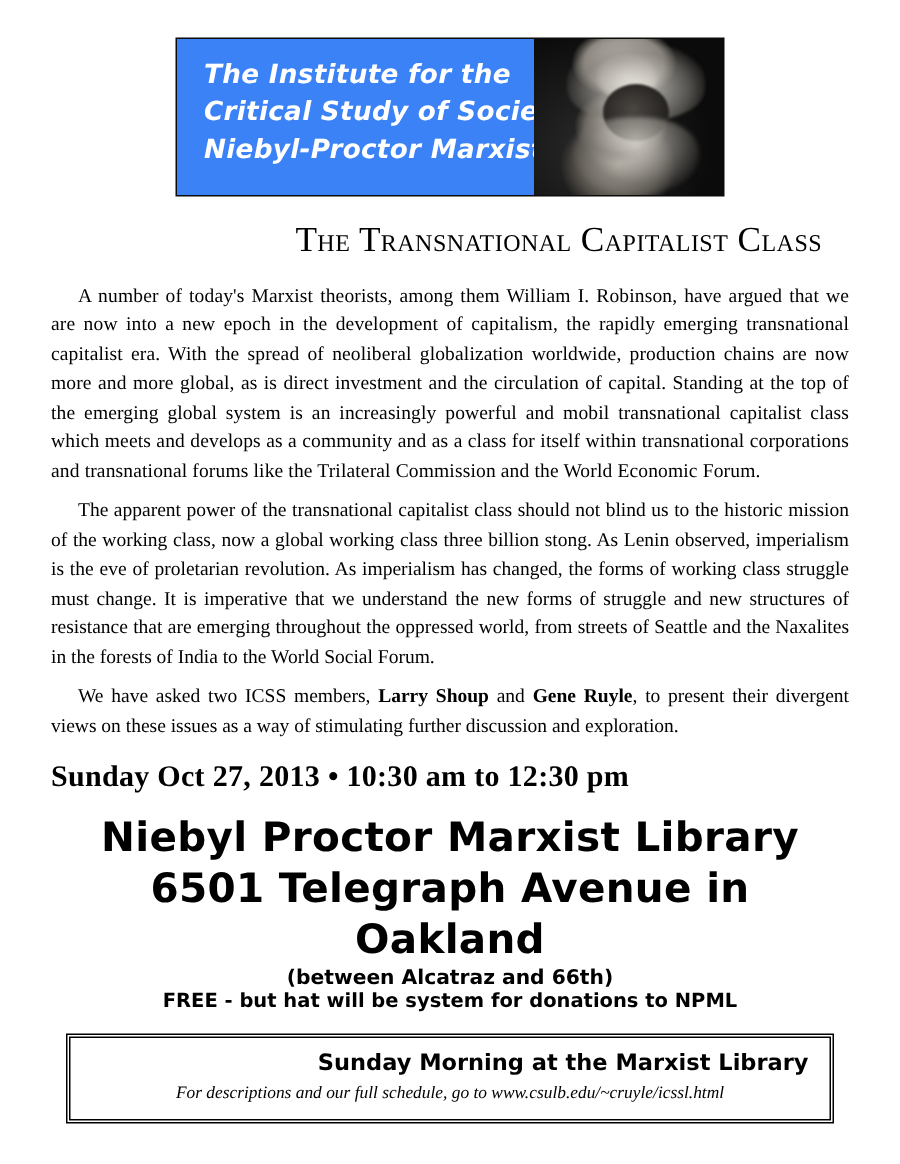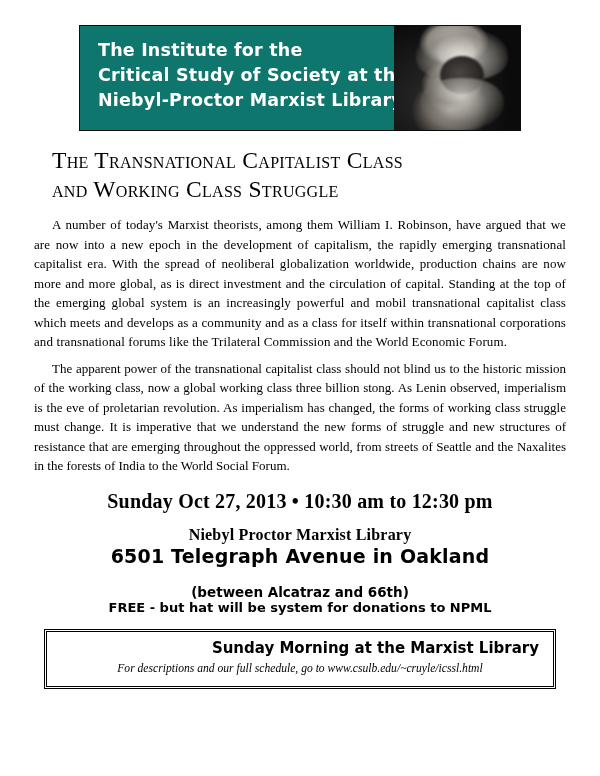--- a/index.html
+++ b/index.html
@@ -18,28 +18,29 @@
   .page {
     width: 600px;
     height: 776px;
     box-sizing: border-box;
     padding: 26px 34px 10px 34px;
     position: relative;
   }
 
   
   .masthead {
-    width: 440px;
+    width: 364px;
     margin: 0 auto;
-    background: #0f766e;
+    background: #3b82f6;
     color: #fff;
     height: 104px;
     position: relative;
     overflow: hidden;
     box-shadow: 0 0 0 1px #0b0b0b;
+    font-style: italic;
   }
   .masthead-text {
     position: absolute;
     left: 18px;
     top: 12px;
     width: 300px;
     font-family: "DejaVu Sans", sans-serif;
     font-weight: bold;
     font-size: 17.5px;
     line-height: 1.42;
@@ -80,21 +81,21 @@
     position: absolute;
     left: 46px; top: 30px;
     width: 44px; height: 38px;
     border-radius: 50%;
     background: radial-gradient(ellipse at 45% 45%, #4b4743 0%, #23211f 70%, rgba(10,10,10,0) 100%);
     filter: blur(0.8px);
   }
 
   
   .title {
-    text-align: left;
+    text-align: right;
     font-family: "Liberation Serif", serif;
     font-size: 23.5px;
     line-height: 1.22;
     margin: 16px 18px 12px 18px;
     font-variant: small-caps;
     letter-spacing: 0.3px;
   }
   .title div { white-space: nowrap; }
 
   
@@ -103,36 +104,36 @@
     text-align: justify;
     font-size: 13px;
     line-height: 1.5;
     text-indent: 18px;
   }
   .body-text p b { font-weight: bold; }
   .p-lead { letter-spacing: 0.1px; }
 
   
   .dateline {
-    text-align: center;
+    text-align: left;
     font-weight: bold;
     font-size: 20px;
     margin: 14px 0 12px 0;
     letter-spacing: 0.2px;
   }
 
   
   .venue {
     text-align: center;
     font-family: "DejaVu Sans", sans-serif;
     font-weight: bold;
   }
-  .venue .line1 { font-size: 16px; letter-spacing: 0.2px; line-height: 1.25; font-family: Liberation Serif, serif; }
-  .venue .line2 { font-size: 19px; letter-spacing: 0.2px; line-height: 1.25; }
-  .venue .line3 { font-size: 13.5px; margin-top: 15px; }
+  .venue .line1 { font-size: 27px; letter-spacing: 0.2px; line-height: 1.25; }
+  .venue .line2 { font-size: 27px; letter-spacing: 0.2px; line-height: 1.25; }
+  .venue .line3 { font-size: 13.5px; margin-top: 1px; }
   .venue .line4 { font-size: 13px; margin-top: 5px; }
   .venue .line5 { font-size: 13px; }
 
   
   .footer-box {
     margin: 14px 10px 0 10px;
     border: 3px double #000;
     padding: 7px 14px 9px 14px;
     text-align: center;
   }
@@ -173,26 +174,26 @@
     </div>
     <div class="portrait">
       <div class="hair"></div>
       <div class="face"></div>
       <div class="beard"></div>
     </div>
   </div>
 
   <div class="title">
     <div>The Transnational Capitalist Class</div>
-    <div>and Working Class Struggle</div>
   </div>
 
   <div class="body-text">
     <p class="p-lead">A number of today's Marxist theorists, among them William I. Robinson, have argued that we are now into a new epoch in the development of capitalism, the rapidly emerging transnational capitalist era. With the spread of neoliberal globalization worldwide, production chains are now more and more global, as is direct investment and the circulation of capital. Standing at the top of the emerging global system is an increasingly powerful and mobil transnational capitalist class which meets and develops as a community and as a class for itself within transnational corporations and transnational forums like the Trilateral Commission and the World Economic Forum.</p>
     <p>The apparent power of the transnational capitalist class should not blind us to the historic mission of the working class, now a global working class three billion stong. As Lenin observed, imperialism is the eve of proletarian revolution. As imperialism has changed, the forms of working class struggle must change. It is imperative that we understand the new forms of struggle and new structures of resistance that are emerging throughout the oppressed world, from streets of Seattle and the Naxalites in the forests of India to the World Social Forum.</p>
+    <p><span>We have asked two ICSS members, </span><b>Larry Shoup</b><span> and </span><b>Gene Ruyle</b><span>, to present their divergent views on these issues as a way of stimulating further discussion and exploration.</span></p>
   </div>
 
   <div class="dateline">Sunday Oct 27, 2013 • 10:30 am to 12:30 pm</div>
 
   <div class="venue">
     <div class="line1">Niebyl Proctor Marxist Library</div>
     <div class="line2">6501 Telegraph Avenue in Oakland</div>
     <div class="line3">(between Alcatraz and 66th)</div>
     <div class="line5">FREE - but hat will be system for donations to NPML</div>
   </div>

